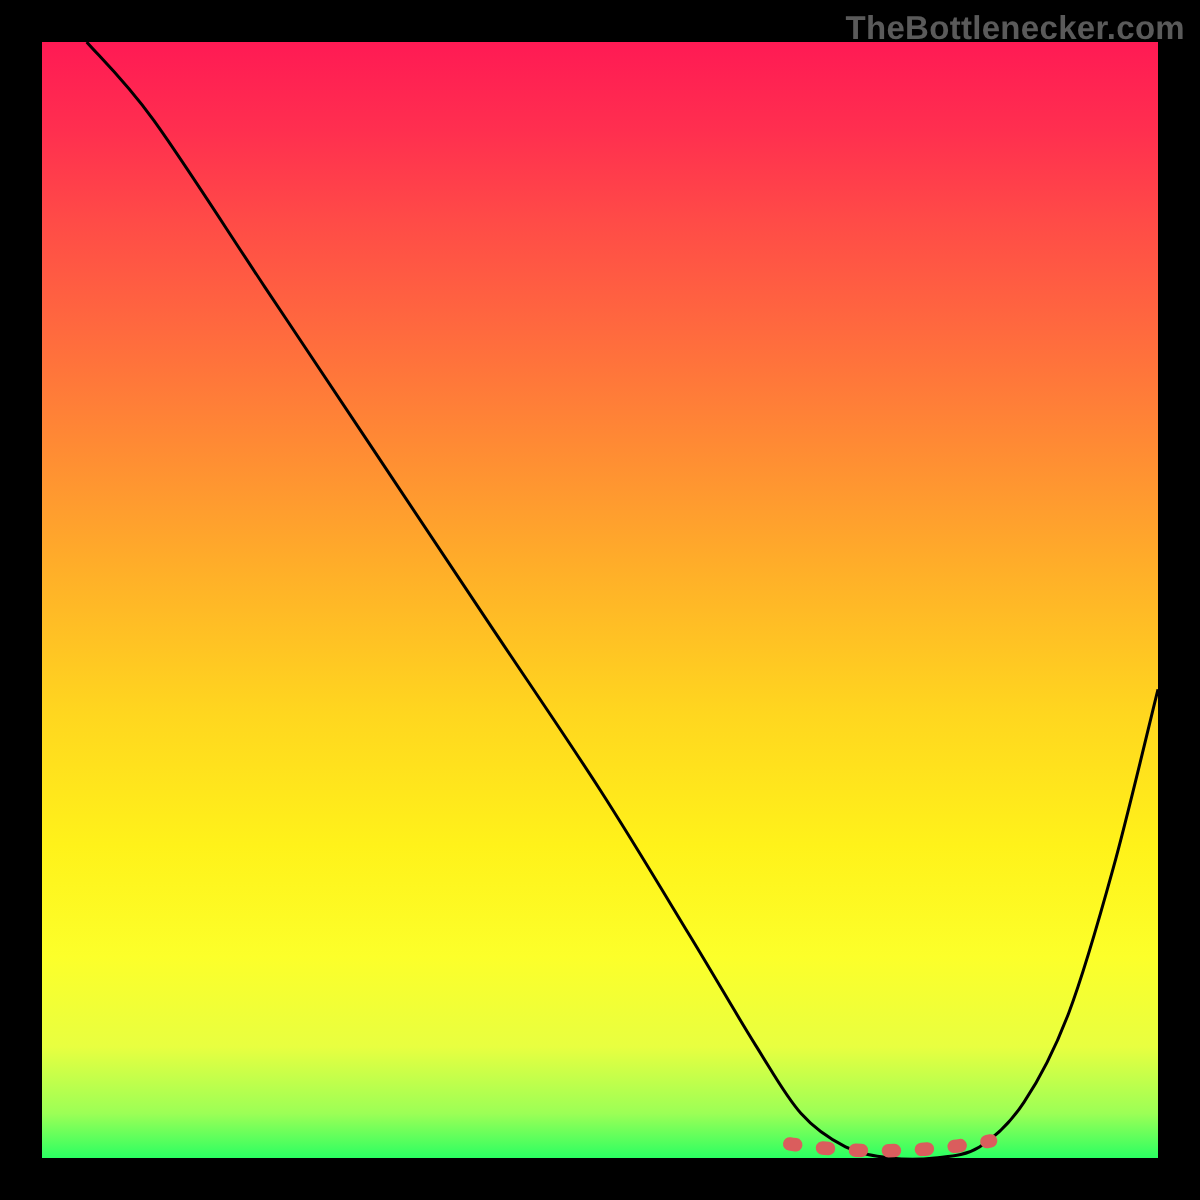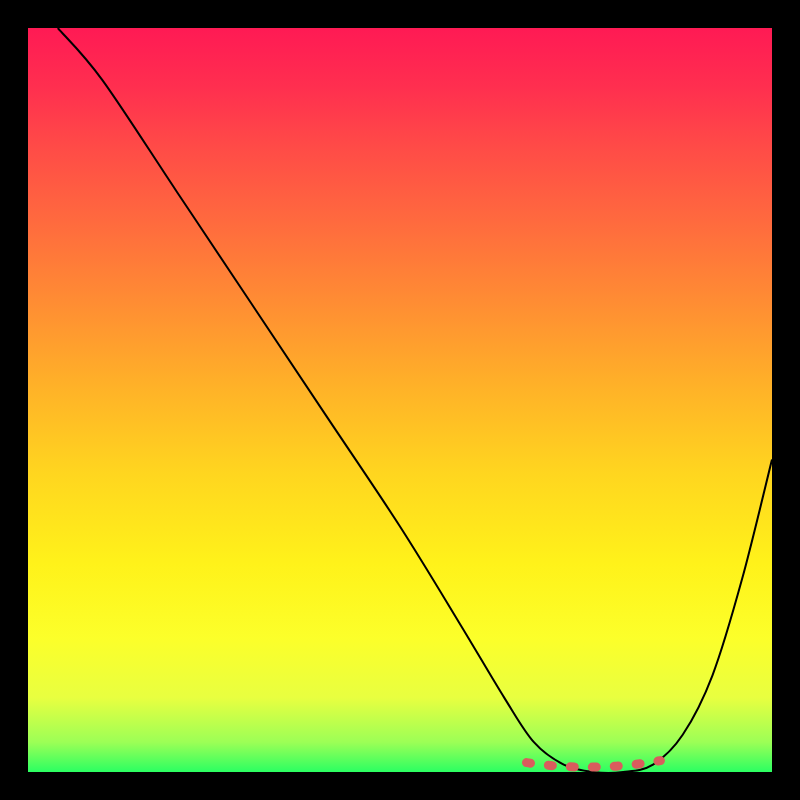--- a/index.html
+++ b/index.html
@@ -57,20 +57,21 @@
     stroke: #da5d5d;
     stroke-width: 9;
     stroke-linecap: round;
     stroke-dasharray: 4 18;
   }
 </style>
 </head>
 <body>
 
 <div class="container">
+  <div class="watermark">TheBottlenecker.com</div>
 
   <div class="plot-area">
     <div class="gradient-bg"></div>
     <svg class="overlay" viewBox="0 0 744 744" preserveAspectRatio="none">
       <path id="curve" class="curve-path" d="M 29.8 0.0 C 37.2 8.7, 54.6 24.8, 74.4 52.1 C 94.2 79.4, 124.0 126.5, 148.8 163.7 C 173.6 200.9, 198.4 238.1, 223.2 275.3 C 248.0 312.5, 272.8 349.7, 297.6 386.9 C 322.4 424.1, 349.7 463.8, 372.0 498.5 C 394.3 533.2, 414.2 566.7, 431.5 595.2 C 448.9 623.7, 463.8 649.8, 476.2 669.6 C 488.6 689.4, 496.0 703.1, 505.9 714.2 C 515.8 725.4, 525.8 731.6, 535.7 736.6 C 545.6 741.5, 555.5 742.8, 565.4 744.0 C 575.4 745.2, 585.3 745.2, 595.2 744.0 C 605.1 742.8, 615.0 742.8, 625.0 736.6 C 634.9 730.4, 644.8 721.7, 654.7 706.8 C 664.6 691.9, 674.6 673.3, 684.5 647.3 C 694.4 621.2, 704.3 586.5, 714.2 550.6 C 724.2 514.6, 739.0 451.4, 744.0 431.5"></path>
       <path id="markers" class="marker-path" d="M 498.5 734.6 Q 565.4 744.6 632.4 732.6"></path>
     </svg>
   </div>
 </div>
 

